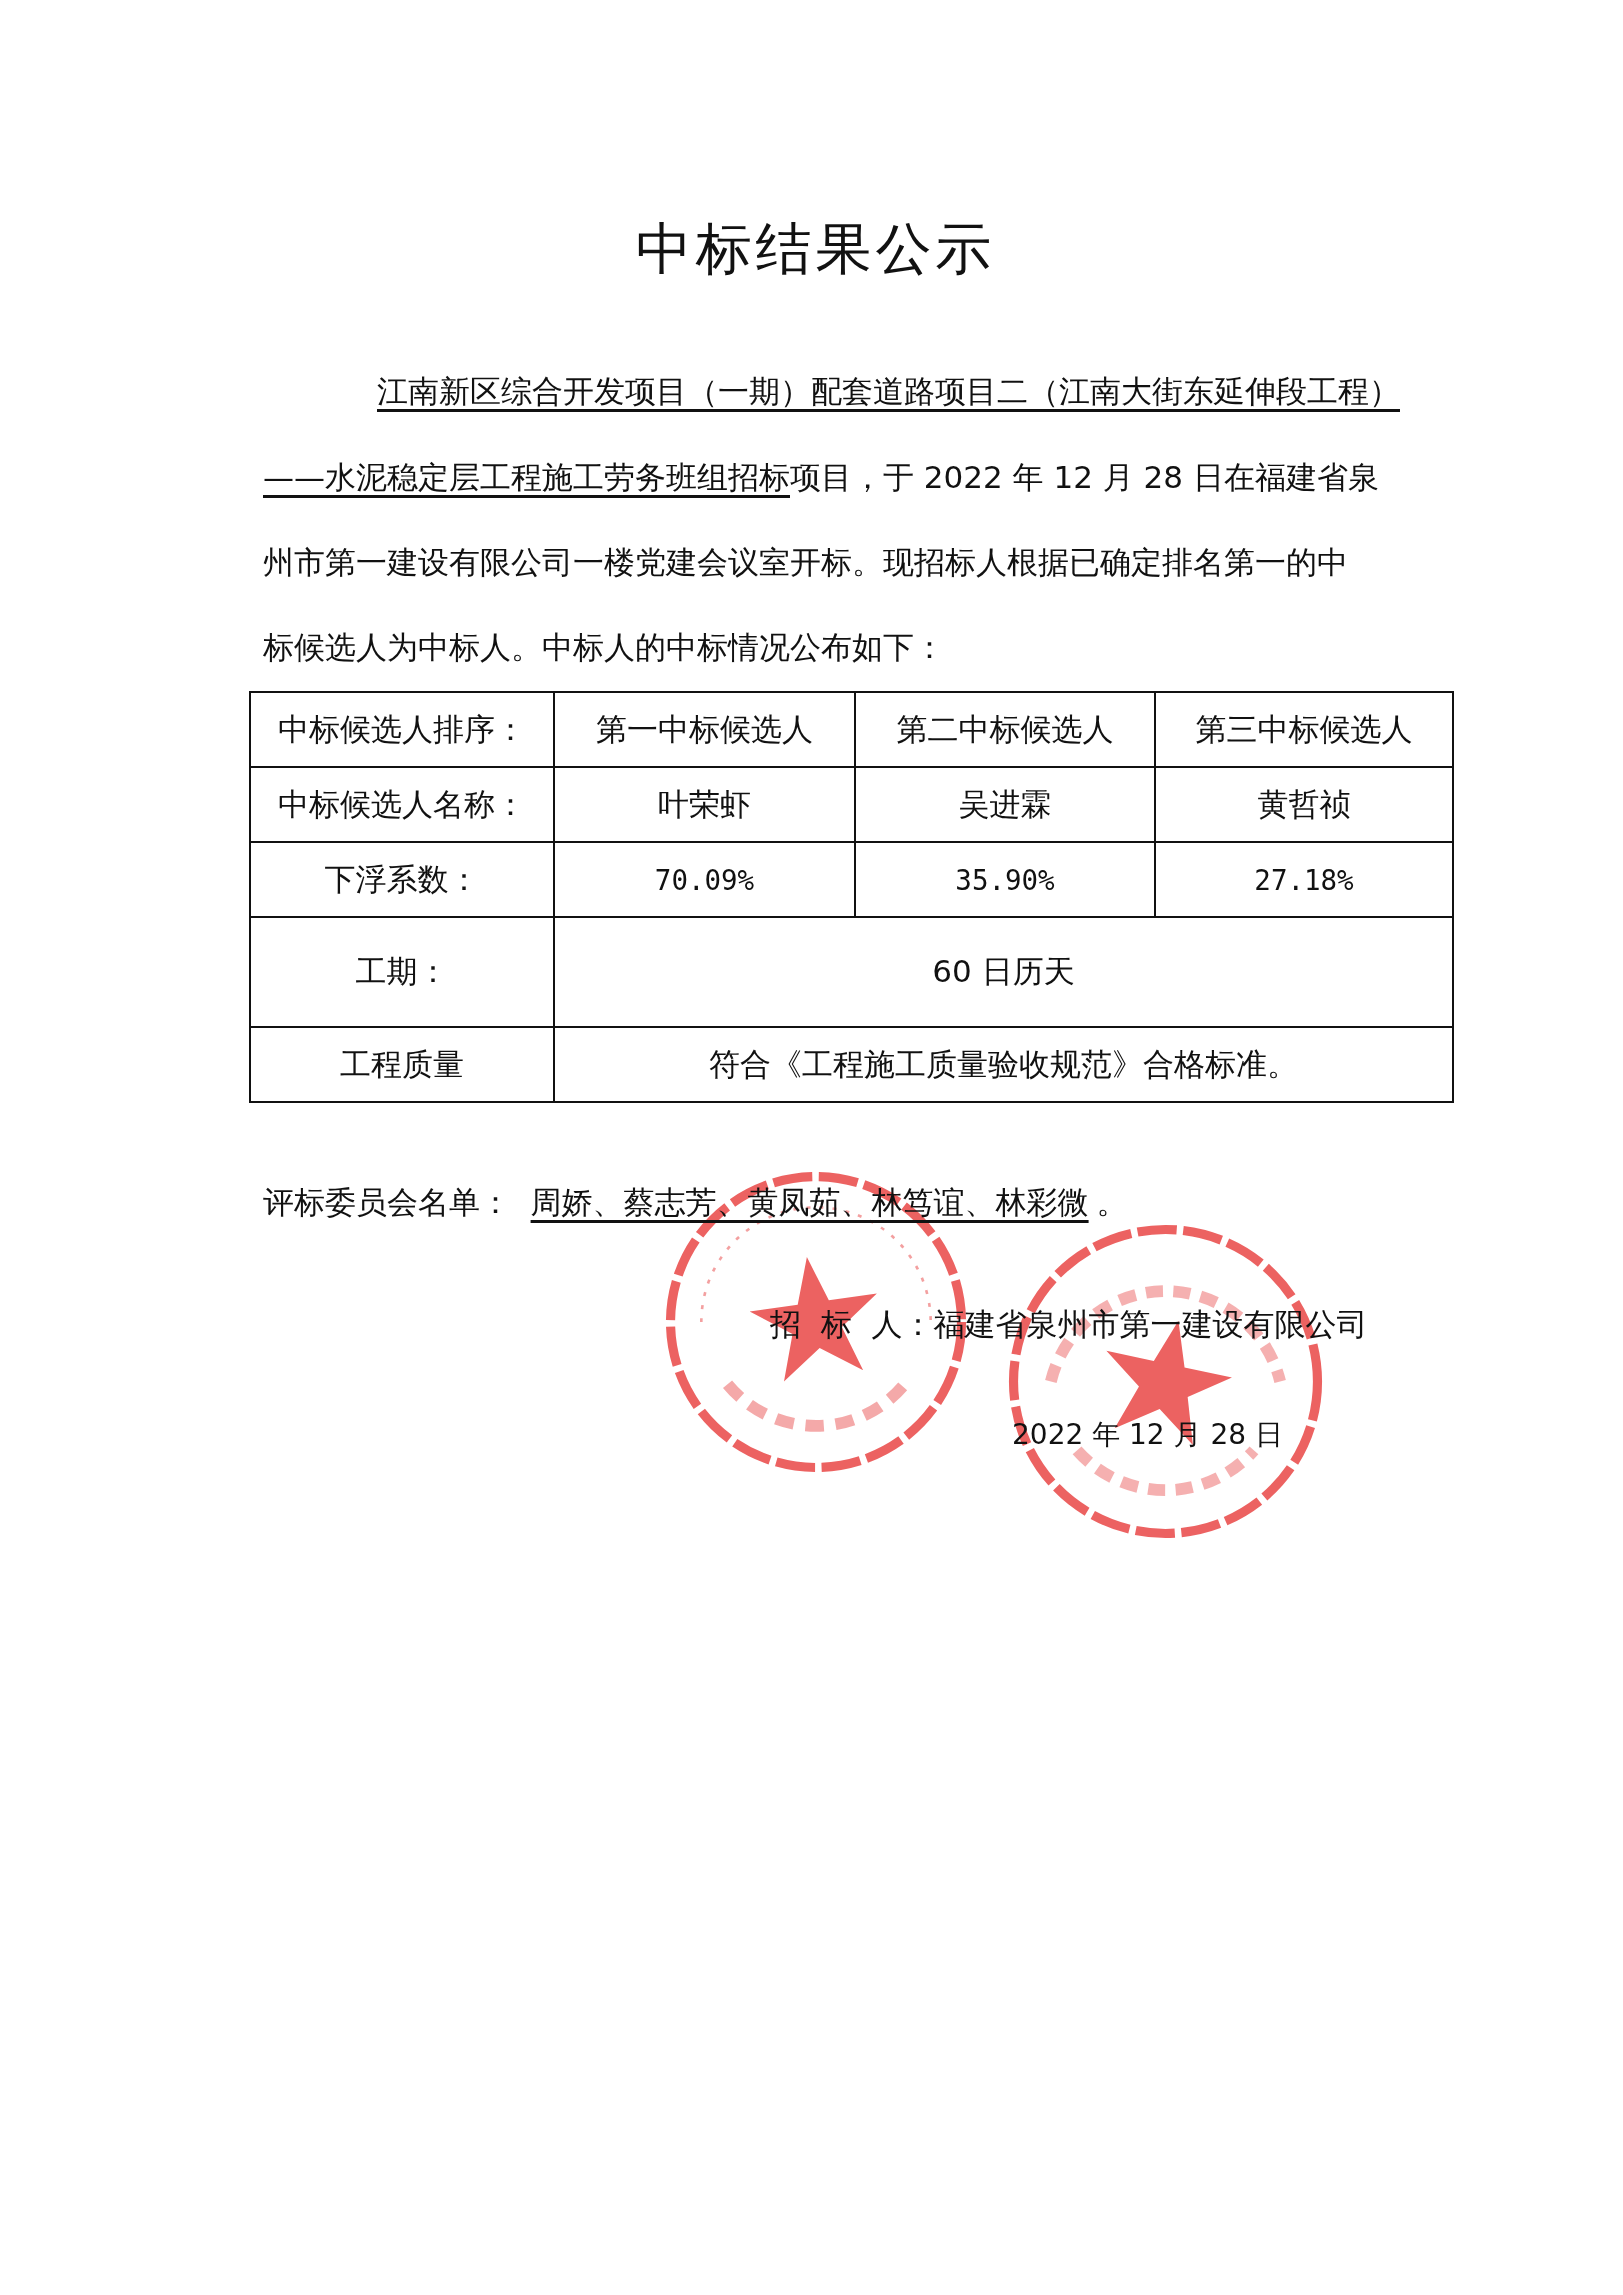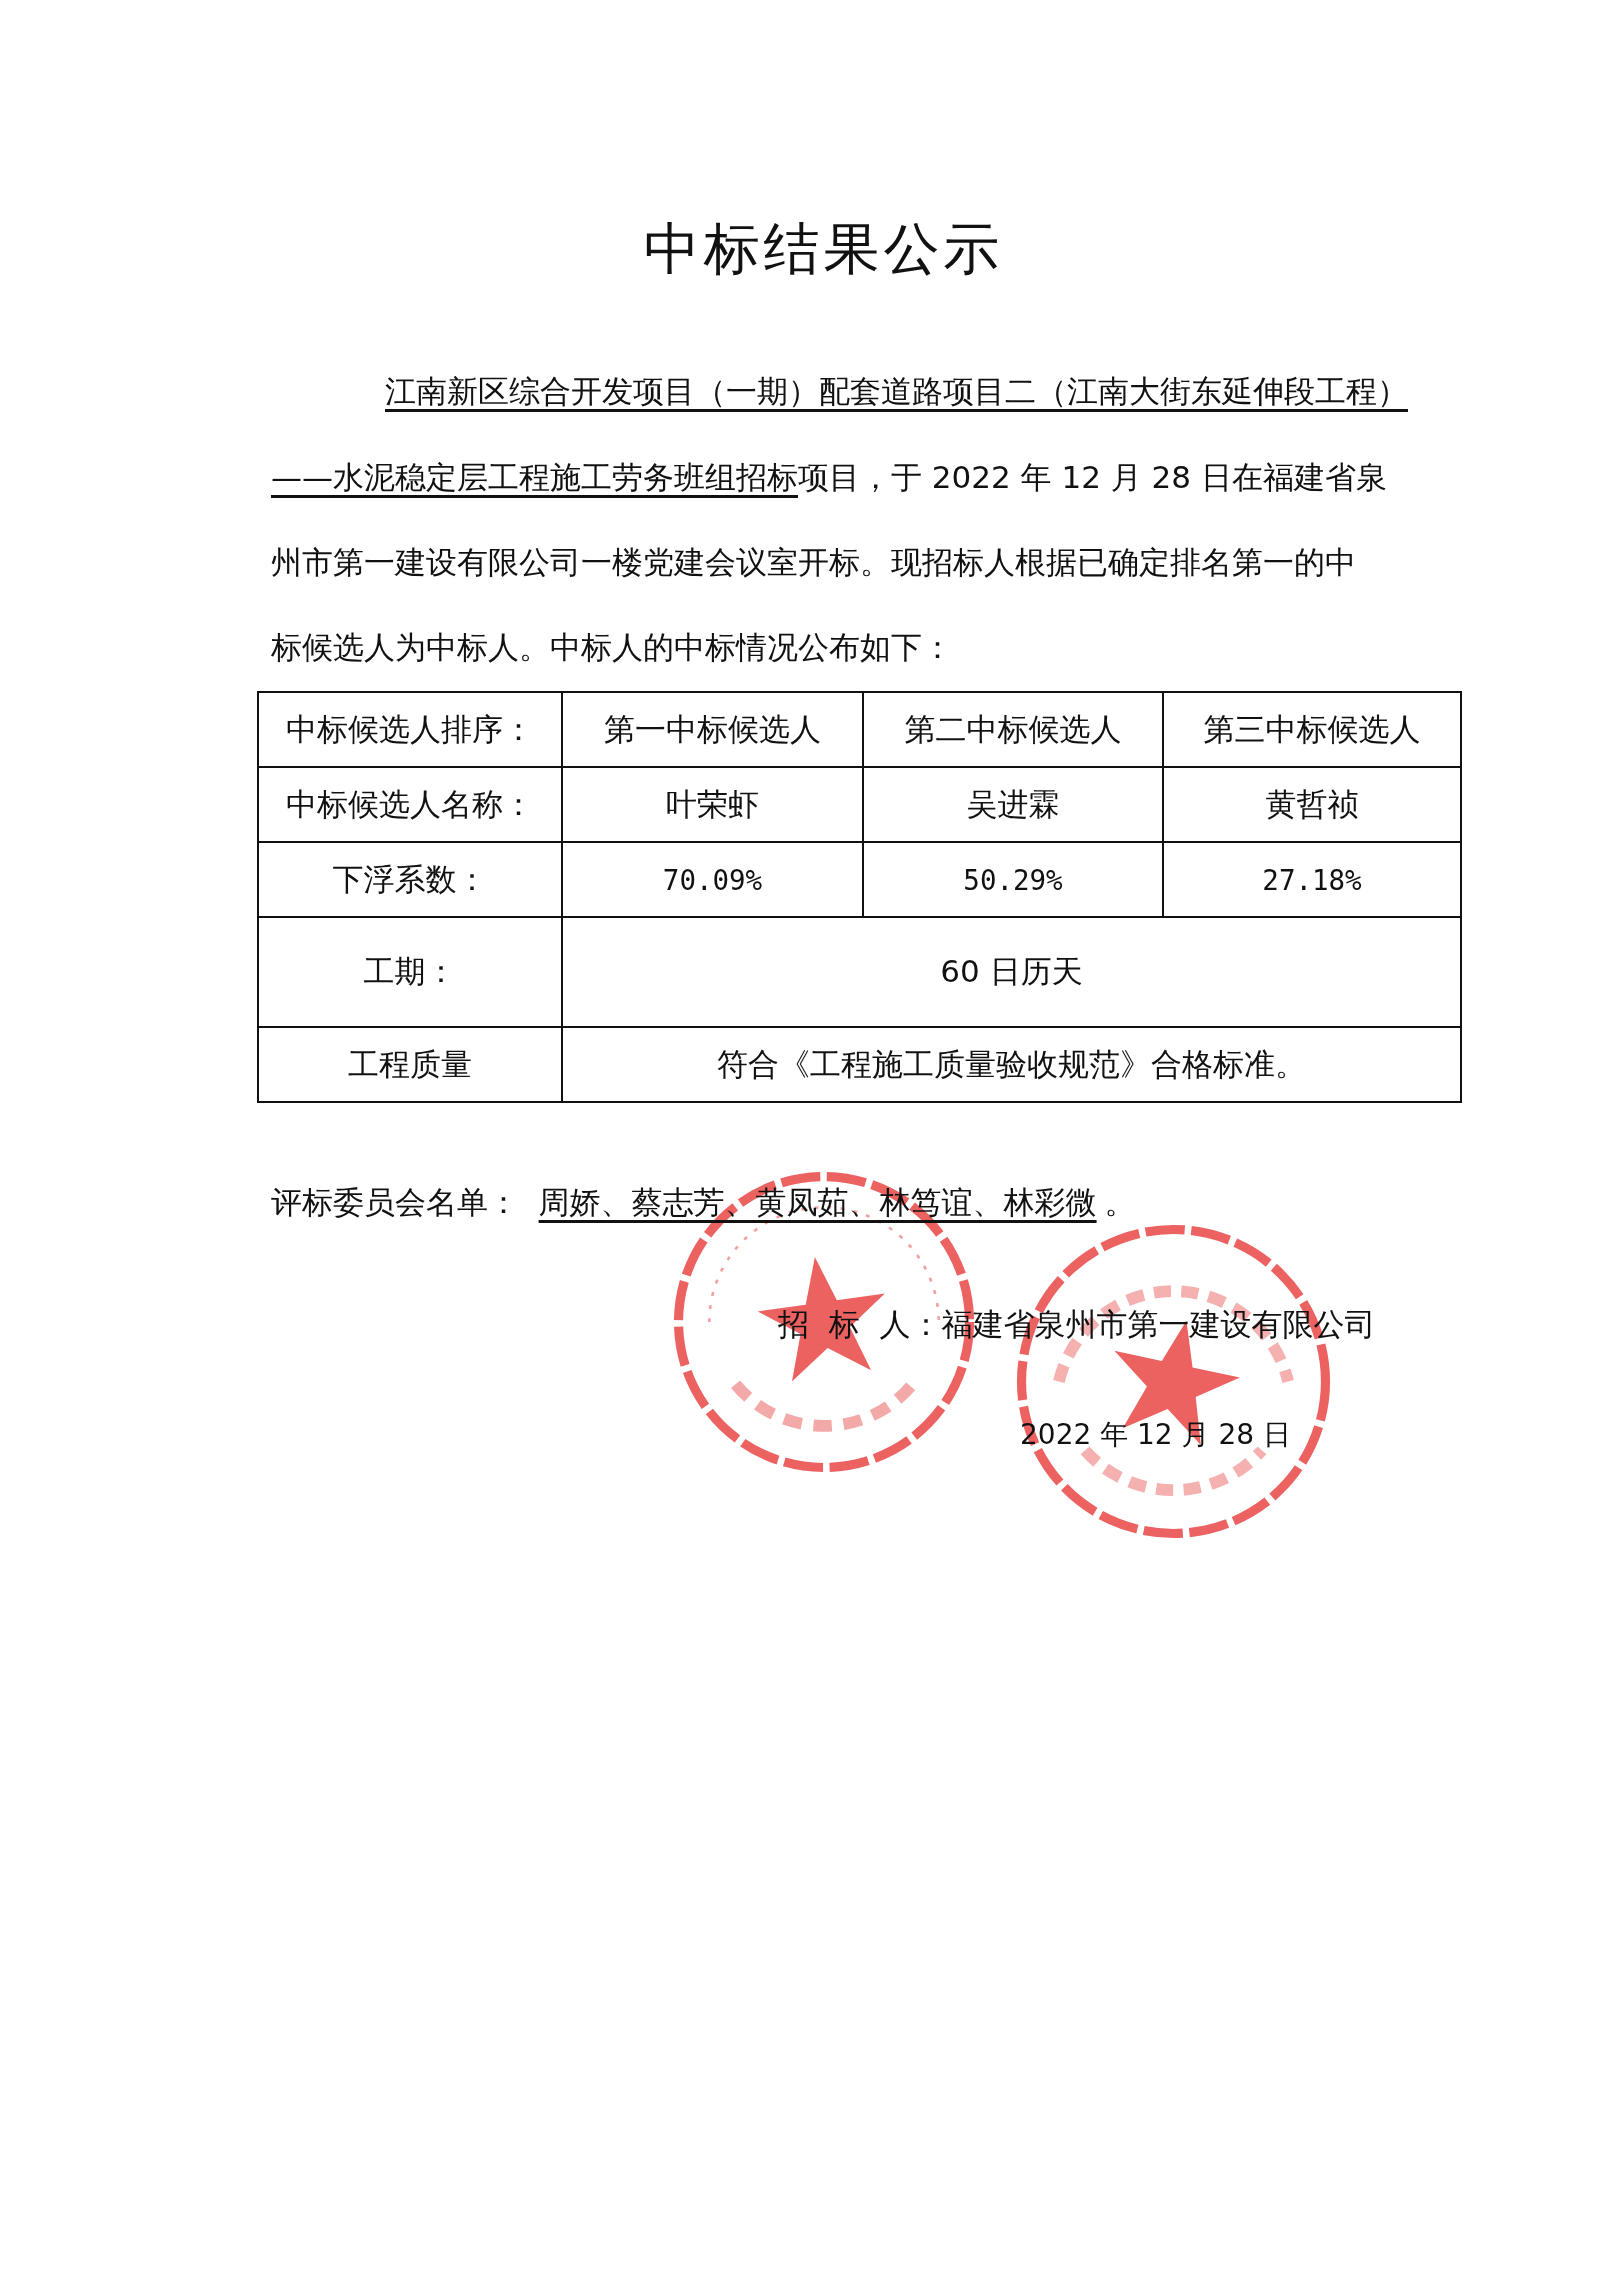--- a/index.html
+++ b/index.html
@@ -1,21 +1,21 @@
 <!DOCTYPE html>
 <html style="font-size:10.5px"><head>
 <meta charset="utf-8">
 <style>
   html, body { margin: 0; padding: 0; background: #ffffff; }
   body {
     width: 1623px; height: 2295px; position: relative; overflow: hidden;
     font-family: "DejaVu Sans", "Liberation Sans", sans-serif;
     color: #111111;
   }
-  .page { position: absolute; left: 12px; top: 0; width: 1422px; height: 2295px; text-decoration: underline; }
+  .page { position: absolute; left: 4px; top: 0; width: 1422px; height: 2295px; text-decoration: underline; }
 
   .title {
     position: absolute; left: 0; width: 1623px; top: 209px;
     text-align: center; font-size: 56px; letter-spacing: 3.9px; font-weight: normal;
     line-height: 79px;
   }
 
   .para-line {
     position: absolute; font-size: 31px; line-height: 42px; white-space: nowrap;
   }
@@ -83,21 +83,21 @@
     </tr>
     <tr class="r2">
       <td>中标候选人名称：</td>
       <td>叶荣虾</td>
       <td>吴进霖</td>
       <td>黄哲祯</td>
     </tr>
     <tr class="r3">
       <td>下浮系数：</td>
       <td class="num">70.09%</td>
-      <td class="num">50.29%</td>
+      <td class="num">35.90%</td>
       <td class="num">27.18%</td>
     </tr>
     <tr class="r4">
       <td>工期：</td>
       <td colspan="3">60 日历天</td>
     </tr>
     <tr class="r5">
       <td>工程质量</td>
       <td colspan="3">符合《工程施工质量验收规范》合格标准。</td>
     </tr>

